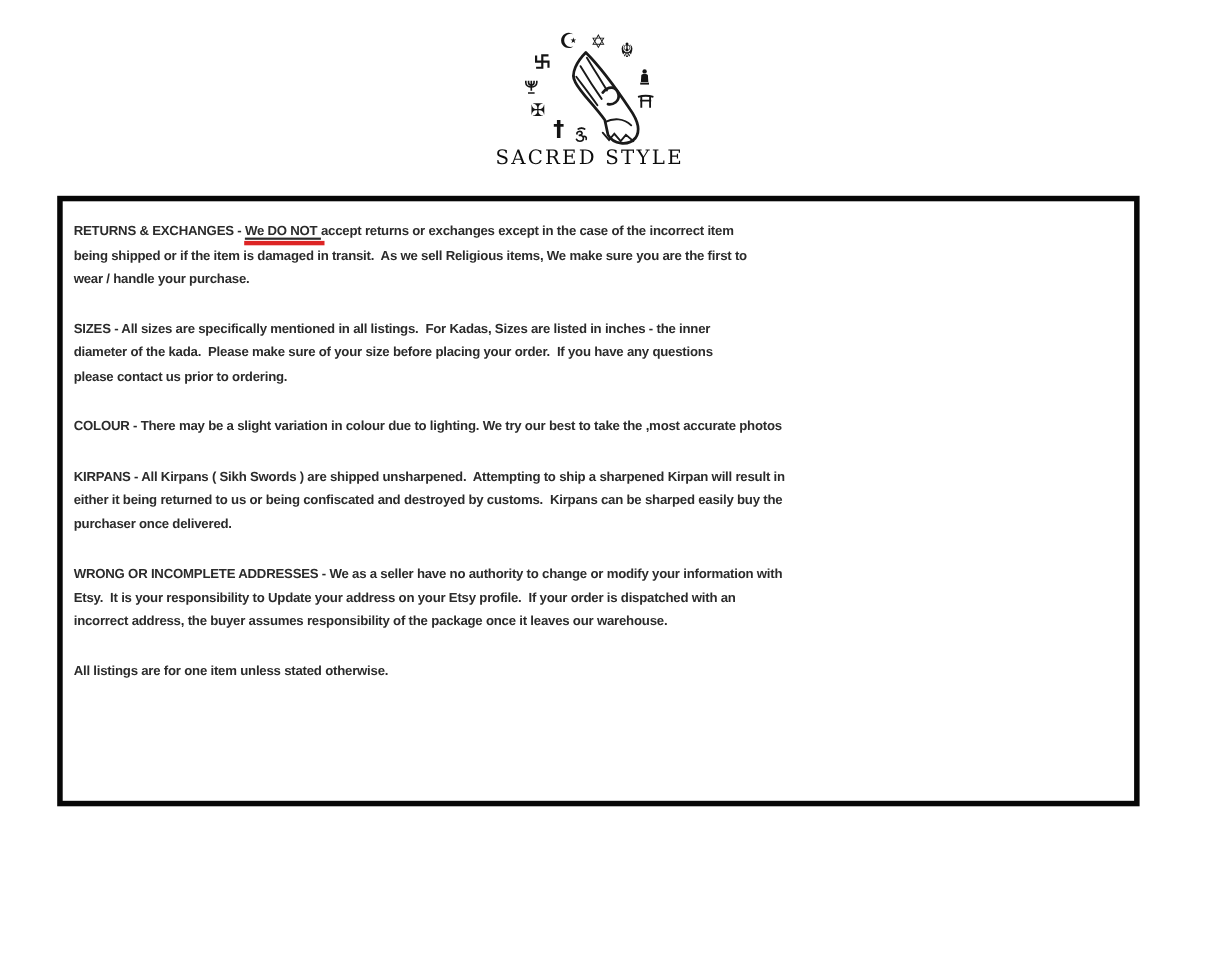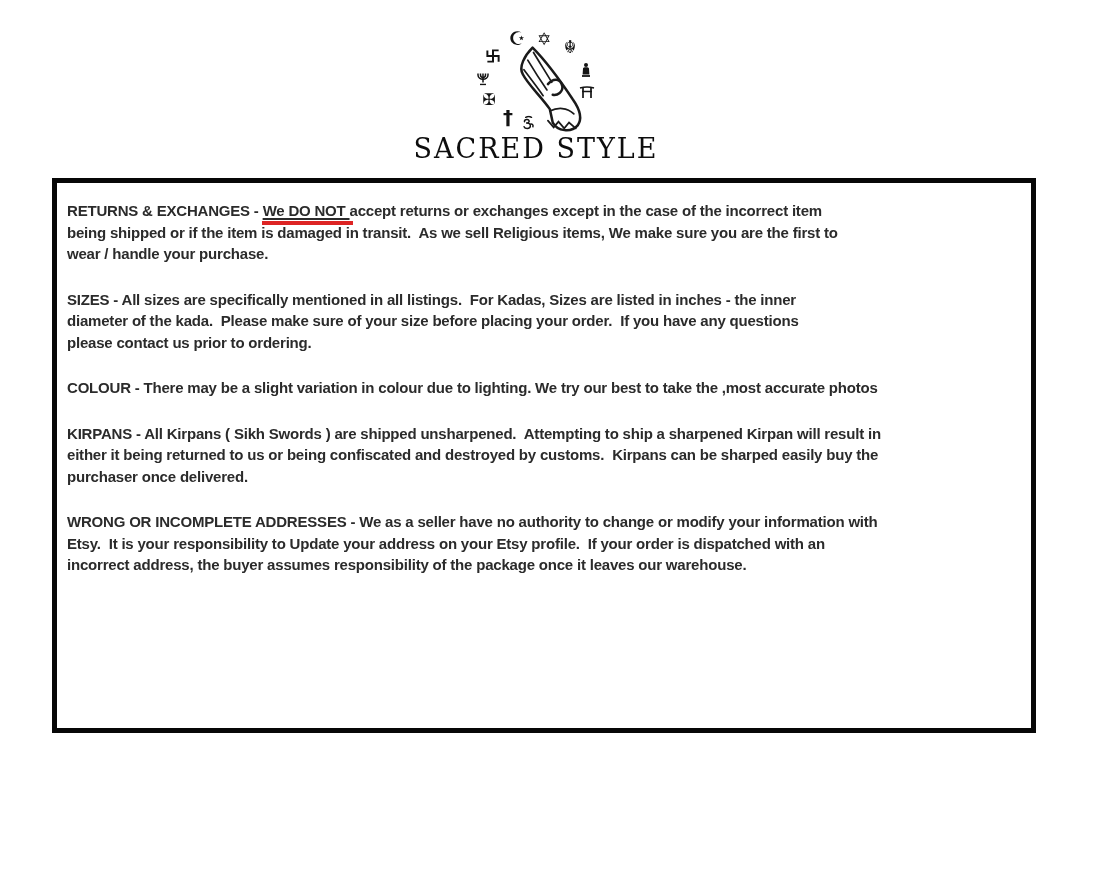--- a/index.html
+++ b/index.html
@@ -39,36 +39,36 @@
   .sym-figure      { left: 126px; top: 54px; }
   .sym-torii       { left: 127px; top: 76px; }
   .sym-menorah     { left: 23px;  top: 62px; }
   .sym-crosspotent { left: 29px;  top: 84px; font-size: 16px; }
   .sym-cross       { left: 48px;  top: 101px; font-size: 20px; }
   .sym-om          { left: 69px;  top: 107px; }
   .brand-name {
     position: absolute; left: 386px; top: 133px; width: 300px;
     text-align: center;
     font-family: "DejaVu Serif", "Liberation Serif", serif;
-    font-size: 27px; letter-spacing: 2px;
+    font-size: 18px; letter-spacing: 2px;
     color: #0d0d0d;
     white-space: nowrap;
   }
 
   
   .policy-box {
     position: absolute; left: 52px; top: 178px;
     width: 984px; height: 555px;
     border: 5px solid #070707;
     background: #ffffff;
     padding: 17px 10px 0 10px;
   }
   .policy-box p {
     font-weight: bold;
-    font-size: 15px;
+    font-size: 12px;
     line-height: 21.5px;
     letter-spacing: -0.2px;
     color: #2b2b2b;
     white-space: pre-wrap;
     margin: 0 0 24px 0;
   }
   .policy-box p.extra-gap { margin-top: 5px; }
   .red-underline {
     text-decoration: underline;
     text-decoration-thickness: 1.5px;
@@ -168,15 +168,16 @@
   <p class="extra-gap">COLOUR - There may be a slight variation in colour due to lighting. We try our best to take the ,most accurate photos</p>
 
   <p>KIRPANS - All Kirpans ( Sikh Swords ) are shipped unsharpened.  Attempting to ship a sharpened Kirpan will result in
 either it being returned to us or being confiscated and destroyed by customs.  Kirpans can be sharped easily buy the
 purchaser once delivered.</p>
 
   <p>WRONG OR INCOMPLETE ADDRESSES - We as a seller have no authority to change or modify your information with
 Etsy.  It is your responsibility to Update your address on your Etsy profile.  If your order is dispatched with an
 incorrect address, the buyer assumes responsibility of the package once it leaves our warehouse.</p>
 
+  <p>All listings are for one item unless stated otherwise.</p>
 
 
 </section>
 
 </body></html>

